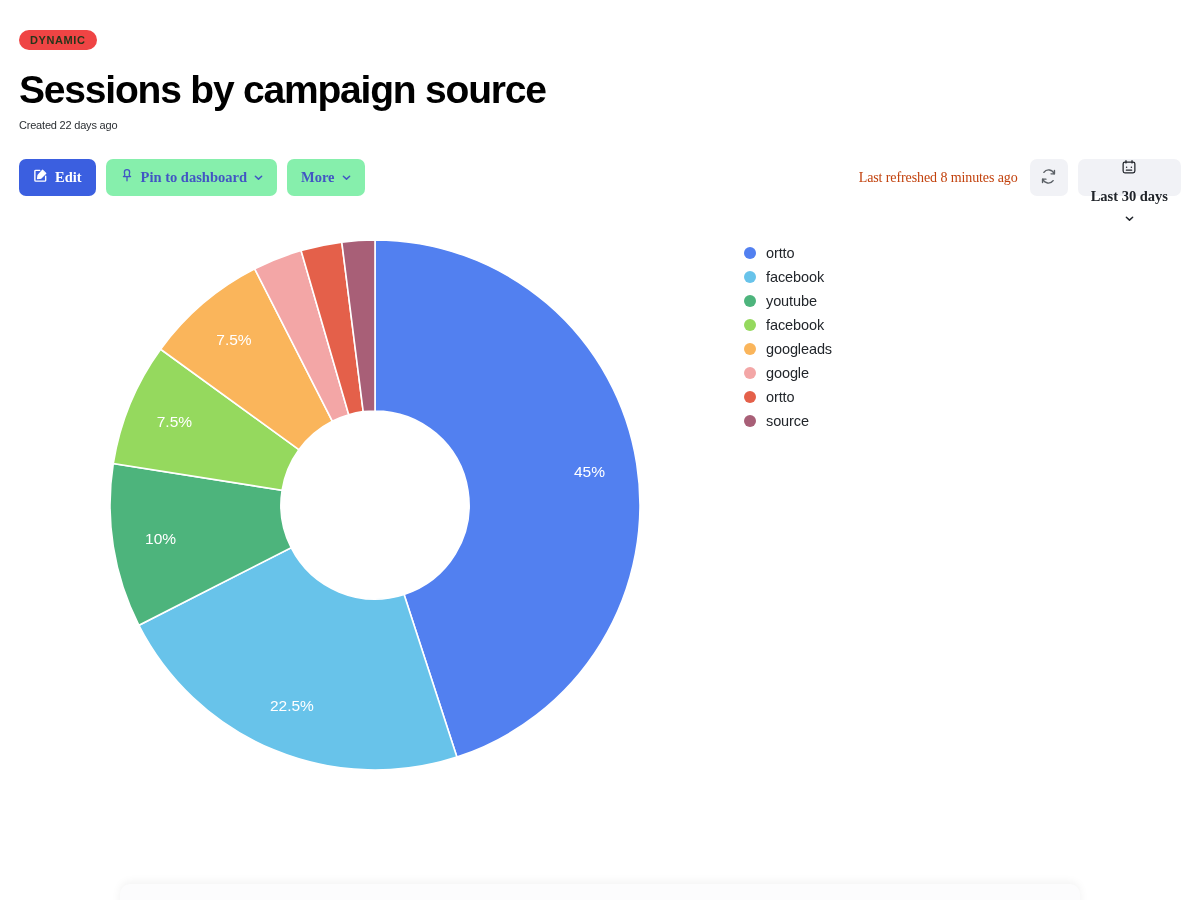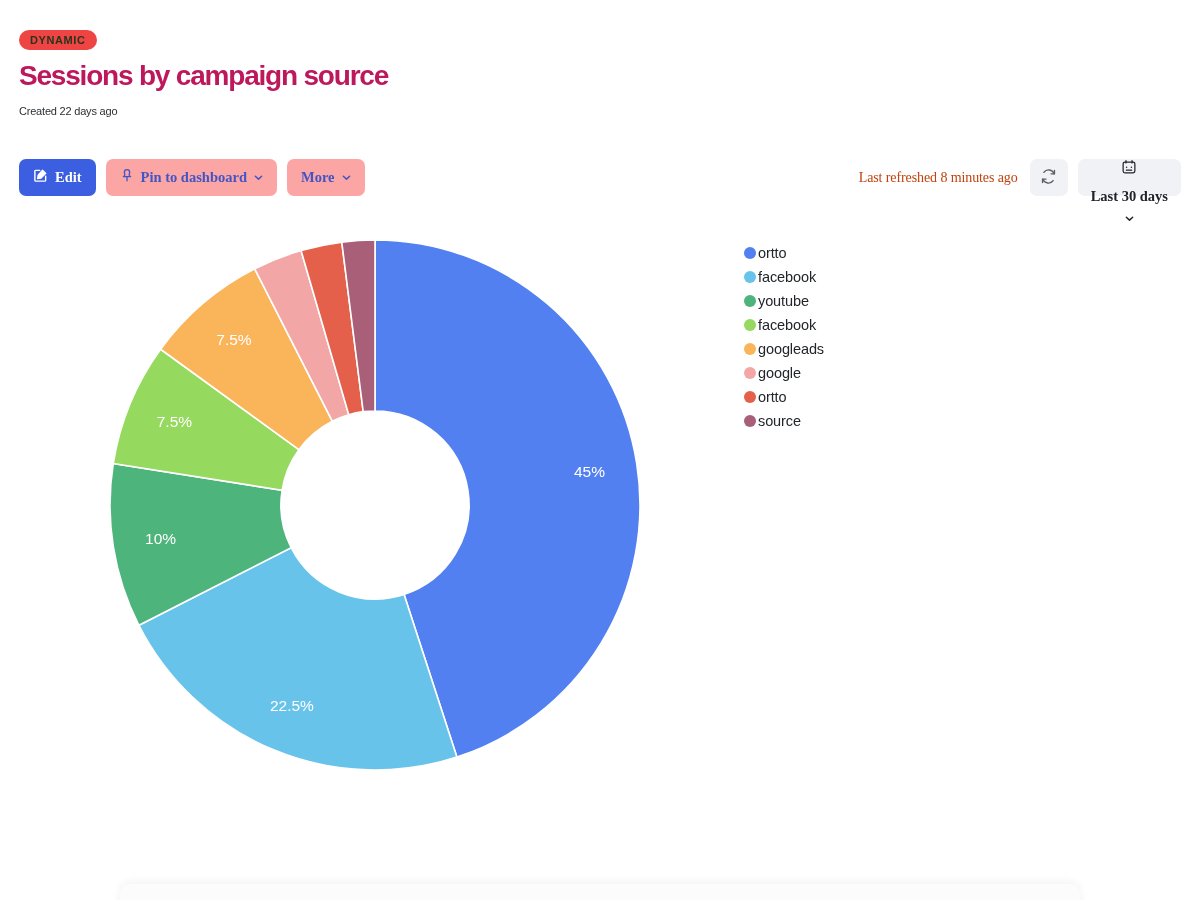--- a/index.html
+++ b/index.html
@@ -18,25 +18,25 @@
     background: #ef4444;
     color: #26351a;
     font-size: 11px;
     font-weight: bold;
     letter-spacing: 0.6px;
     padding: 4px 11px 4px 11px;
     border-radius: 10px;
     line-height: 12px;
   }
   .title {
-    font-size: 28px;
+    font-size: 39px;
     font-weight: bold;
     letter-spacing: -1.2px;
-    color: #be185d;
-    margin-top: 2px;
+    color: #000000;
+    margin-top: 16px;
     line-height: 48px;
   }
   .subtitle {
     font-size: 11px;
     color: #2b2f33;
     margin-top: 5px;
     letter-spacing: -0.2px;
   }
 
   
@@ -59,21 +59,21 @@
     padding: 0 14px;
     border: none;
     border-radius: 7px;
     font-size: 14.5px;
     font-weight: bold;
     cursor: pointer;
     white-space: nowrap;
     font-family: inherit;
   }
   .btn-primary { background: #3b5fe0; color: #fff; }
-  .btn-soft { background: #fca5a5; color: #4255c4; }
+  .btn-soft { background: #86efac; color: #4255c4; }
   .btn-icon-only {
     width: 38px; height: 37px; padding: 0;
     justify-content: center;
     background: #f1f2f6; color: #5b6066;
     border-radius: 7px; border: none; cursor: pointer;
   }
   .btn-date {
     background: #f1f2f6; color: #20242a;
     height: 37px; padding: 0 13px;
     display: inline-flex; align-items: center; gap: 9px;
@@ -100,21 +100,21 @@
     fill: #ffffff;
   }
 
   
   .legend {
     position: absolute;
     left: 744px; top: 22px;
     display: flex; flex-direction: column;
     gap: 6px;
   }
-  .legend-item { display: flex; align-items: center; gap: 2px; height: 18px; cursor: pointer; }
+  .legend-item { display: flex; align-items: center; gap: 10px; height: 18px; cursor: pointer; }
   .legend-dot { width: 12px; height: 12px; border-radius: 50%; flex: none; }
   .legend-label { font-size: 14.5px; color: #22262b; letter-spacing: -0.1px; }
 
   
   .bottom-card {
     position: absolute;
     left: 120px; right: 120px;
     top: 884px;
     height: 40px;
     background: #fcfcfd;

